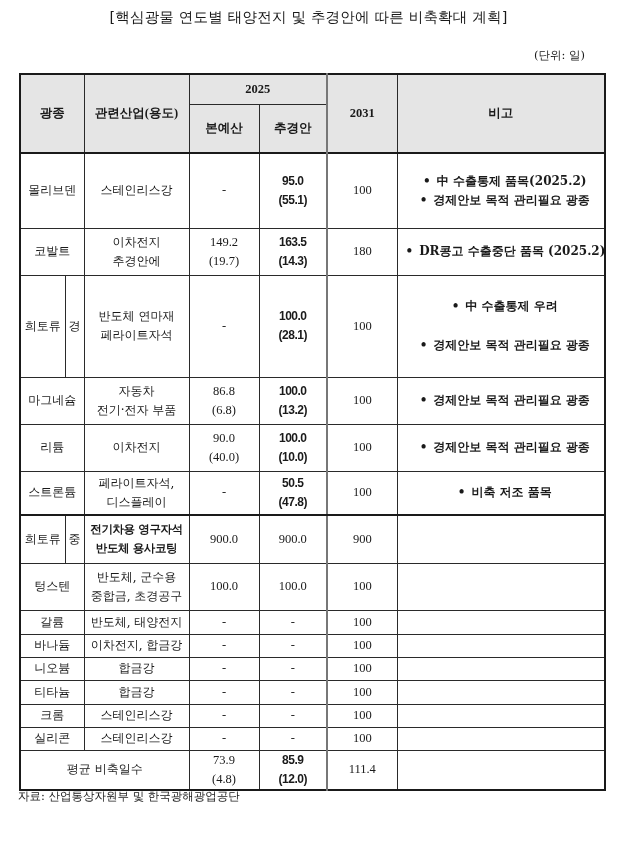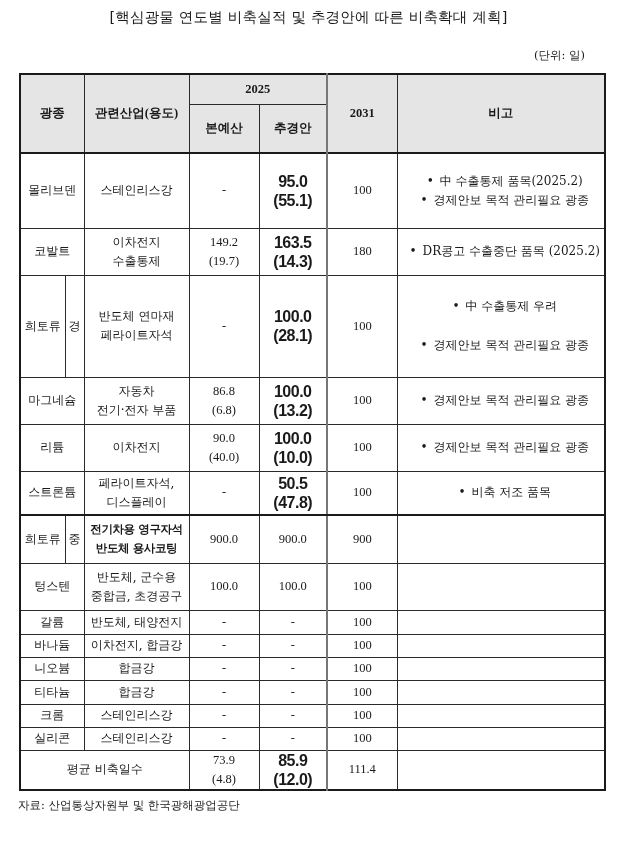--- a/index.html
+++ b/index.html
@@ -32,39 +32,39 @@
     padding: 0;
     line-height: 19px;
   }
   table.main th {
     background: #e5e5e5;
     font-weight: bold;
     font-family: "Liberation Serif", "DejaVu Serif", serif;
     font-size: 12.5px;
   }
   .thickcol { border-right: 2px solid #777 !important; }
-  .bold { font-weight: bold; font-family: "Liberation Sans", "DejaVu Sans", sans-serif; font-size: 16px; letter-spacing: -0.5px; }
+  .bold { font-weight: bold; font-family: "Liberation Sans", "DejaVu Sans", sans-serif; font-size: 12px; letter-spacing: -0.5px; }
   .num { font-family: "Liberation Serif", "DejaVu Serif", serif; font-size: 12.5px; }
-  .note-cell { text-align: center; padding-left: 8px !important; }
+  .note-cell { text-align: center; padding-left: 8px !important; font-weight: bold; }
   .note-line { display: block; white-space: nowrap; }
   .bullet::before { content: "•"; margin-right: 6px; }
   .boxed-top { border-top: 2px solid #1a1a1a !important; }
   .boxed-bottom { border-bottom: 2px solid #1a1a1a !important; }
   .narrow { font-size: 11.5px; letter-spacing: -0.4px; font-weight: bold; }
   .footnotes {
     position: absolute; top: 787px; left: 18px; width: 590px;
     font-size: 11.5px; line-height: 18px;
   }
   .footnotes .indent { padding-left: 16px; }
-  .footnotes .source { margin-top: 9px; }
+  .footnotes .source { margin-top: 0; }
 </style>
 </head>
 <body>
 
-<div class="title">[핵심광물 연도별 비축실적 및 추경안에 따른 비축확대 계획]</div>
+<div class="title">[핵심광물 연도별 태양전지 및 추경안에 따른 비축확대 계획]</div>
 <div class="unit">(단위: 일)</div>
 
 <table class="main">
   <colgroup>
     <col style="width:45px">
     <col style="width:19px">
     <col style="width:105px">
     <col style="width:70px">
     <col style="width:68px">
     <col style="width:70px">
@@ -99,21 +99,21 @@
       <td class="boxed-top note-cell">
         <span class="note-line bullet">中 수출통제 품목(2025.2)</span>
         <span class="note-line bullet">경제안보 목적 관리필요 광종</span>
       </td>
     </tr>
 
     <tr style="height:47px">
       <td colspan="2">코발트</td>
       <td>
           <span class="note-line">이차전지</span>
-          <span class="note-line">수출통제</span>
+          <span class="note-line">추경안에</span>
         </td>
       <td class="num">
           <span class="note-line">149.2</span>
           <span class="note-line">(19.7)</span>
         </td>
       <td class="thickcol bold">
           <span class="note-line">163.5</span>
           <span class="note-line">(14.3)</span>
         </td>
       <td class="num">180</td>

